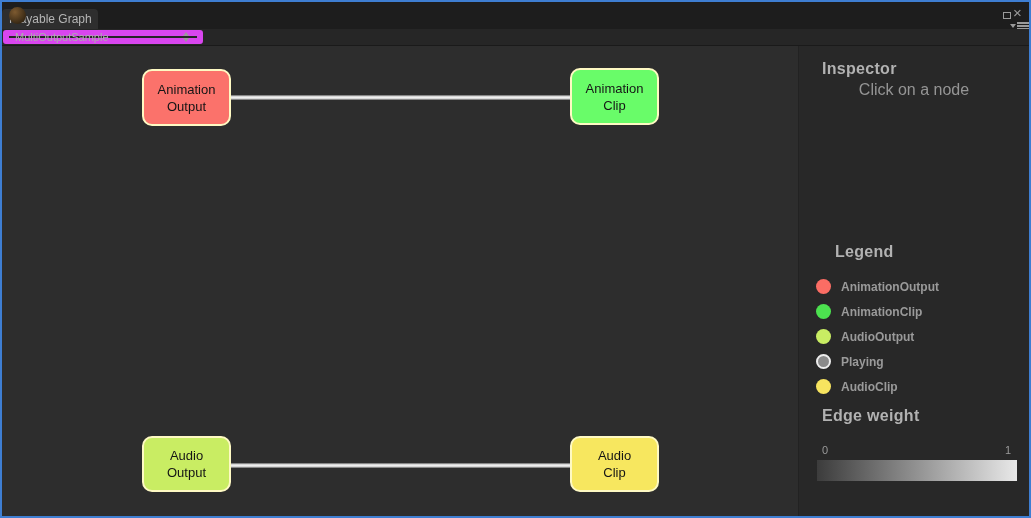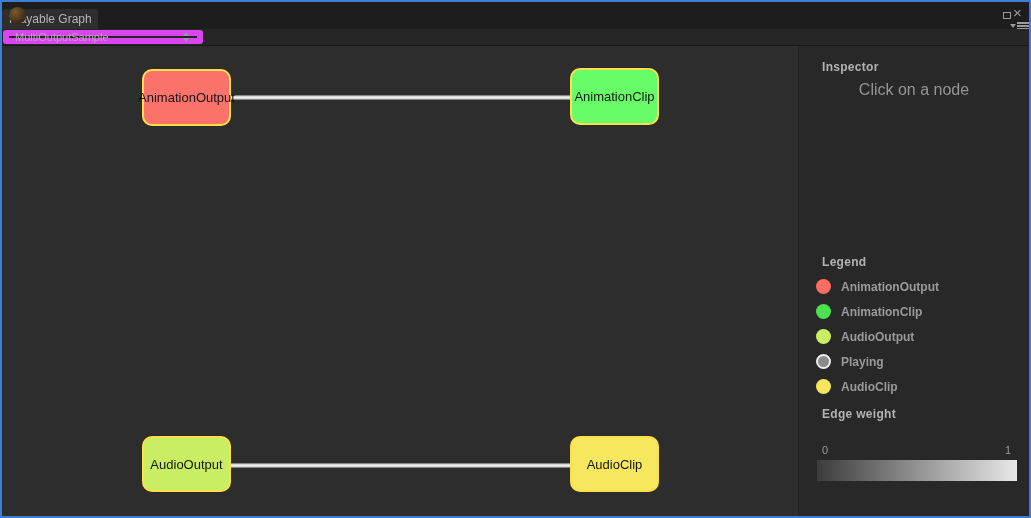--- a/index.html
+++ b/index.html
@@ -38,29 +38,29 @@
   }
   .dropdown .label { flex:1; white-space:nowrap; overflow:hidden; }
   .arrow-ud { display:flex; flex-direction:column; gap:2px; margin-right:2px; }
   .arrow-ud .up   { width:0; height:0; border-left:3px solid transparent; border-right:3px solid transparent; border-bottom:4px solid #9a9a9a; }
   .arrow-ud .down { width:0; height:0; border-left:3px solid transparent; border-right:3px solid transparent; border-top:4px solid #9a9a9a; }
   
   .main { position:absolute; left:0; top:44px; right:0; bottom:0; display:flex; }
   .graph { position:relative; width:796px; background:#2d2d2d; flex:none; }
   .node {
     position:absolute; width:89px; height:57px;
-    border:2px solid #fde047; border-radius:10px;
-    display:flex; flex-direction:row; align-items:center; justify-content:center;
+    border:2px solid #fef9c3; border-radius:10px;
+    display:flex; flex-direction:column; align-items:center; justify-content:center;
     font-size:13px; line-height:17px; color:#151515; text-align:center;
   }
   .edge { position:absolute; height:5px;
     background:linear-gradient(to bottom,#5e5e5e,#d8d8d8 30%,#efefef 50%,#d8d8d8 70%,#5e5e5e); }
   
   .panel { position:relative; flex:1; background:#282828; border-left:1px solid #222; color:#959595; }
-  .sec-title { position:absolute; left:23px; font-size:12px; font-weight:bold; color:#b2b2b2; letter-spacing:.3px; }
+  .sec-title { position:absolute; left:23px; font-size:16px; font-weight:bold; color:#b2b2b2; letter-spacing:.3px; }
   .hint { position:absolute; top:36px; left:0; right:0; text-align:center; font-size:16px; line-height:15px; color:#959595; }
   .legend-list { position:absolute; left:17px; top:228px; right:8px; }
   .legend-item { height:25px; display:flex; align-items:center; gap:10px; font-size:12px; color:#9a9a9a;font-weight:bold; }
   .dot { width:15px; height:15px; border-radius:50%; flex:none; }
   .dot.ring { width:15px; height:15px; border:2px solid #ededed; }
   .ew-scale { position:absolute; left:18px; top:398px; width:200px; display:flex; justify-content:space-between; padding:0 6px 0 5px; font-size:11px; color:#9a9a9a; }
   .ew-bar { position:absolute; left:18px; top:414px; width:200px; height:21px; }
 </style>
 </head>
 <body>
@@ -113,21 +113,21 @@
         <span>Clip</span>
       </div>
     </div>
 
     <div class="panel">
       <div class="sec-title" style="top:14px;">Inspector</div>
       <div class="hint">
         <div>Click on a node</div>
       </div>
 
-      <div class="sec-title" style="top:209px;">Legend</div>
+      <div class="sec-title" style="top:197px;margin-left:13px;">Legend</div>
       <div class="legend-list">
         <div class="legend-item">
           <span class="dot" style="background-color: rgb(251, 109, 100);"></span>
           <span>AnimationOutput</span>
         </div>
         <div class="legend-item">
           <span class="dot" style="background-color: rgb(76, 226, 79);"></span>
           <span>AnimationClip</span>
         </div>
         <div class="legend-item">

